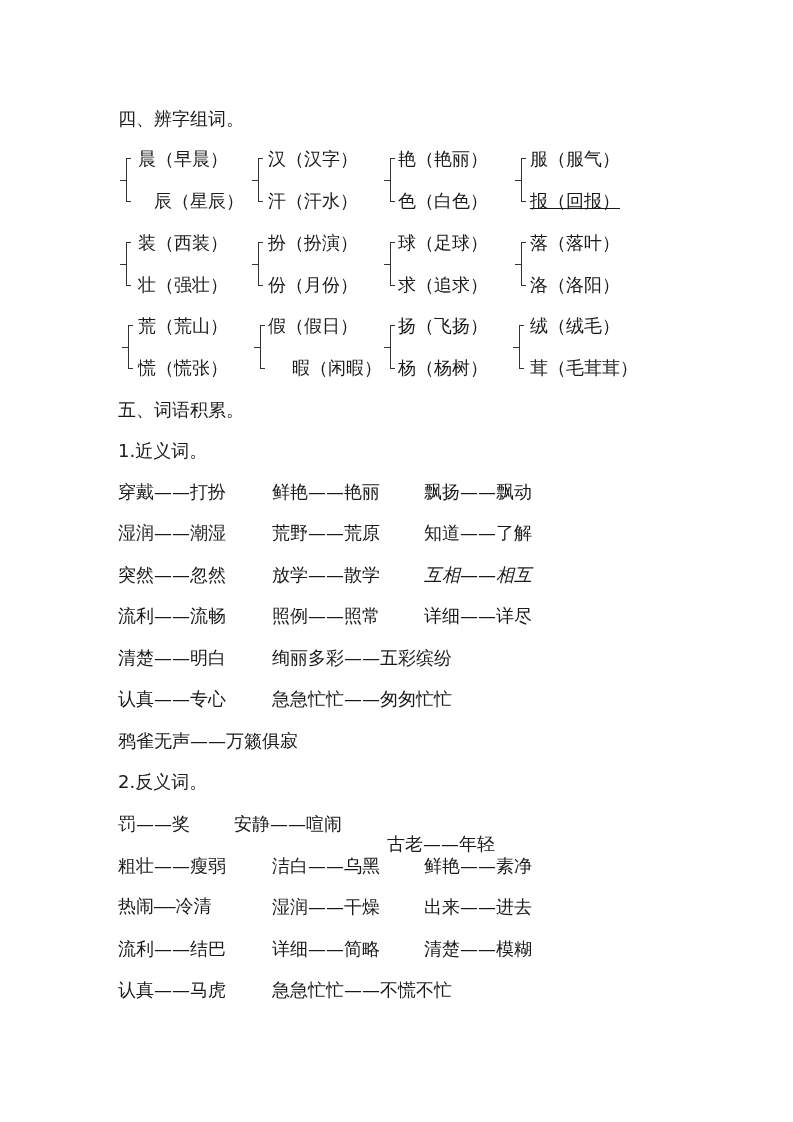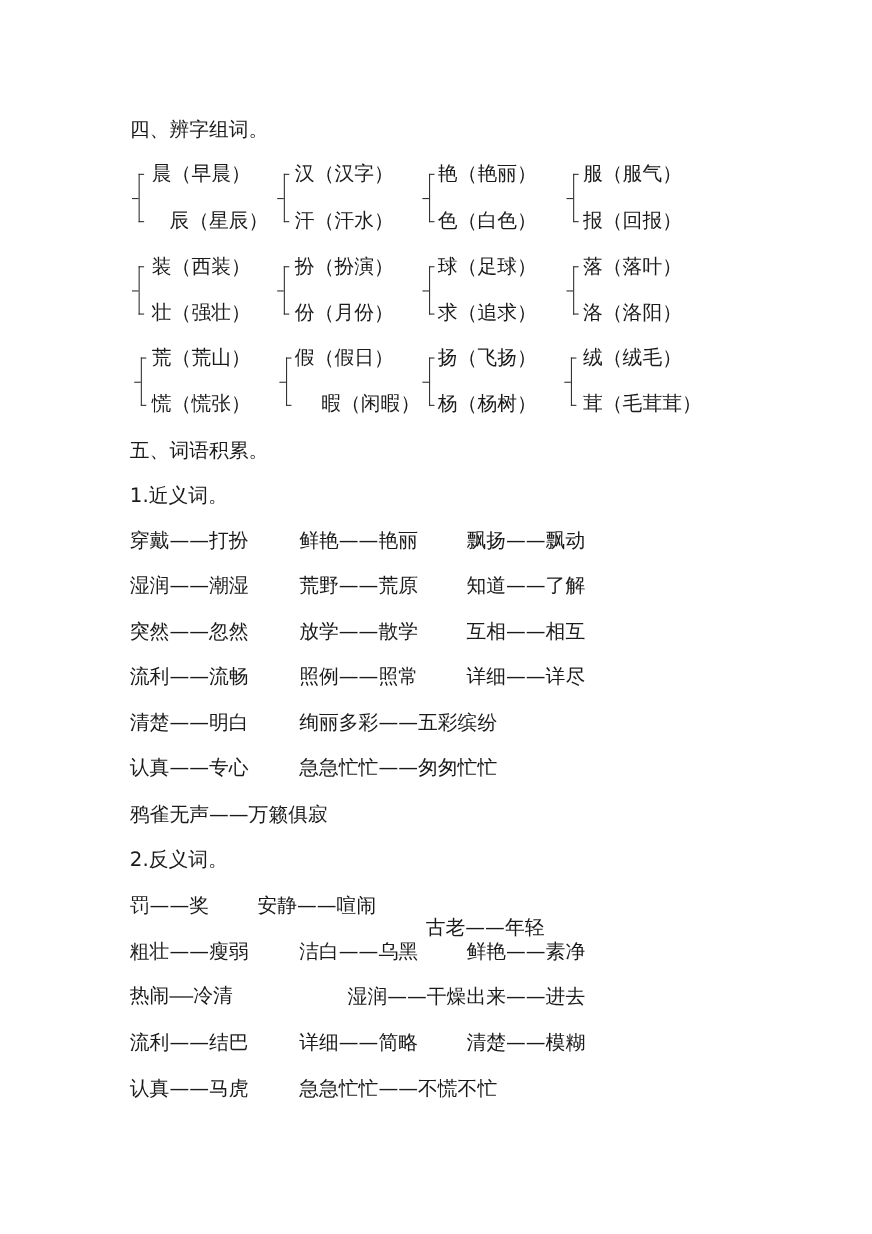--- a/index.html
+++ b/index.html
@@ -44,21 +44,21 @@
 <div class="t" style="left:398px; top:148px;">艳（艳丽）</div>
 <div class="t" style="left:398px; top:190px;">色（白色）</div>
 
 <div class="bracket" style="left:515px; top:158px;">
     <div class="v"></div>
     <div class="tp"></div>
     <div class="bt"></div>
     <div class="m"></div>
   </div>
 <div class="t" style="left:530px; top:148px;">服（服气）</div>
-<div class="t" style="left:530px; top:190px;">报（回报）</div>
+<div class="t" style="left:530px; top:190px;text-decoration:underline;">报（回报）</div>
 
 <div class="bracket" style="left:120px; top:242px;">
     <div class="v"></div>
     <div class="tp"></div>
     <div class="bt"></div>
     <div class="m"></div>
   </div>
 <div class="t" style="left:138px; top:232px;">装（西装）</div>
 <div class="t" style="left:138px; top:274px;">壮（强壮）</div>
 
@@ -131,21 +131,21 @@
 <div class="t" style="left:118px; top:469px;margin-top:12px;">穿戴——打扮</div>
 <div class="t" style="left:272px; top:481px;">鲜艳——艳丽</div>
 <div class="t" style="left:424px; top:481px;">飘扬——飘动</div>
 
 <div class="t" style="left:118px; top:522px;">湿润——潮湿</div>
 <div class="t" style="left:272px; top:522px;">荒野——荒原</div>
 <div class="t" style="left:424px; top:522px;">知道——了解</div>
 
 <div class="t" style="left:118px; top:564px;">突然——忽然</div>
 <div class="t" style="left:272px; top:564px;">放学——散学</div>
-<div class="t" style="left:424px; top:564px;">互相——相互</div>
+<div class="t" style="left:424px; top:564px;font-style:italic;">互相——相互</div>
 
 <div class="t" style="left:118px; top:605px;">流利——流畅</div>
 <div class="t" style="left:272px; top:605px;">照例——照常</div>
 <div class="t" style="left:424px; top:605px;">详细——详尽</div>
 
 <div class="t" style="left:118px; top:647px;">清楚——明白</div>
 <div class="t" style="left:272px; top:647px;">绚丽多彩——五彩缤纷</div>
 
 <div class="t" style="left:118px; top:688px;">认真——专心</div>
 <div class="t" style="left:272px; top:688px;">急急忙忙——匆匆忙忙</div>
@@ -156,21 +156,21 @@
 
 <div class="t" style="left:118px; top:813px;">罚——奖</div>
 <div class="t" style="left:234px; top:813px;">安静——喧闹</div>
 <div class="t" style="left:387px; top:813px;margin-top:20px;">古老——年轻</div>
 
 <div class="t" style="left:118px; top:855px;">粗壮——瘦弱</div>
 <div class="t" style="left:272px; top:855px;">洁白——乌黑</div>
 <div class="t" style="left:424px; top:855px;">鲜艳——素净</div>
 
 <div class="t" style="left:118px; top:896px;font-family:Liberation Mono, monospace;">热闹——冷清</div>
-<div class="t" style="left:272px; top:896px;margin-left:44px;">湿润——干燥</div>
+<div class="t" style="left:272px; top:896px;">湿润——干燥</div>
 <div class="t" style="left:424px; top:896px;">出来——进去</div>
 
 <div class="t" style="left:118px; top:938px;">流利——结巴</div>
 <div class="t" style="left:272px; top:938px;">详细——简略</div>
 <div class="t" style="left:424px; top:938px;">清楚——模糊</div>
 
 <div class="t" style="left:118px; top:979px;">认真——马虎</div>
 <div class="t" style="left:272px; top:979px;">急急忙忙——不慌不忙</div>
 
 </body></html>

